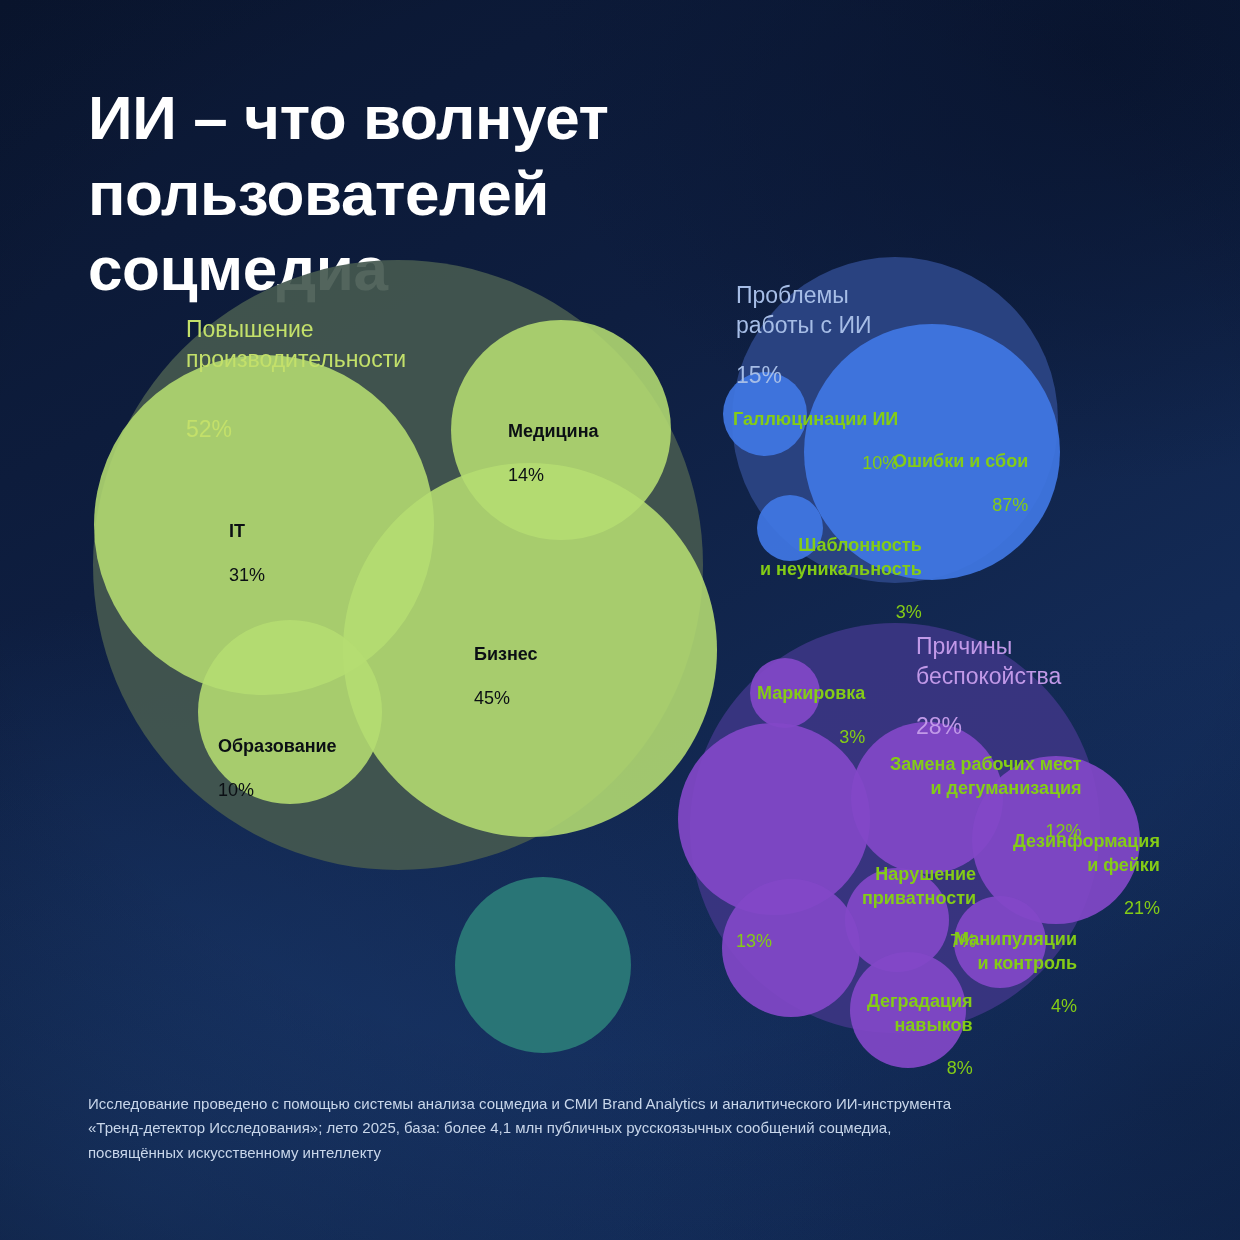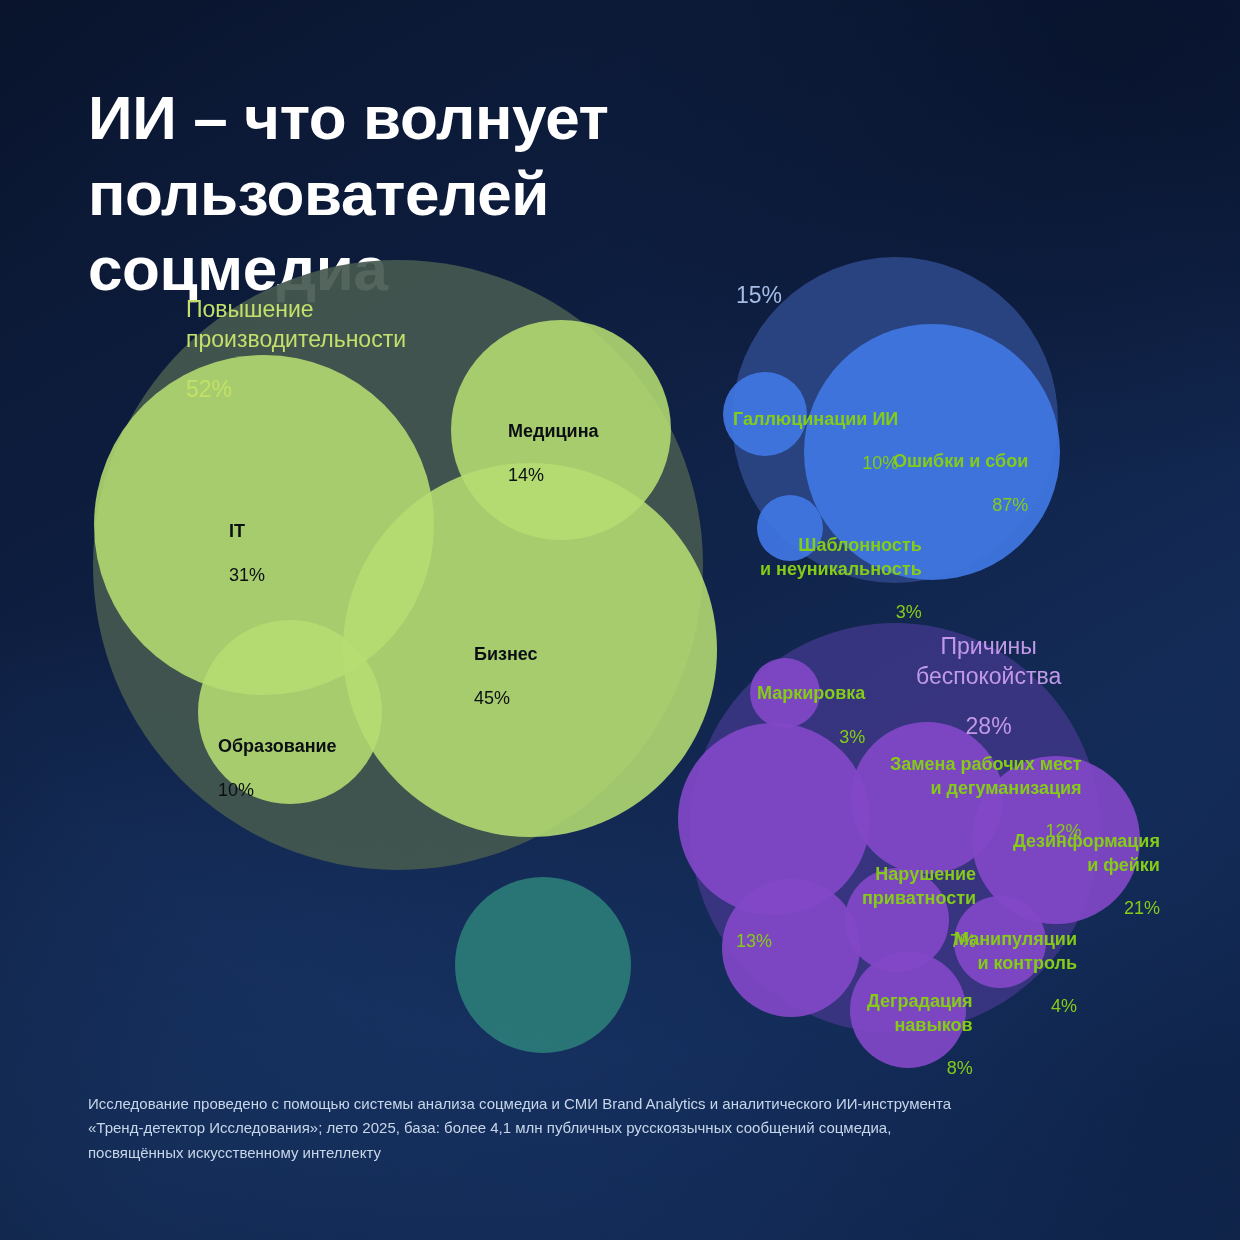--- a/index.html
+++ b/index.html
@@ -77,23 +77,23 @@
     font-weight: 400;
     font-size: 18px;
   }
 
   
   .glabel .ttl { font-weight: 400; font-size: 23px; }
   .glabel .pct { font-weight: 400; font-size: 23px; }
 
   .dark   .ttl, .dark .pct   { color: #0b0f14; }
   .white  .ttl, .white .pct  { color: #84cc16; text-align: right; }
-  .gtxt   .ttl, .gtxt .pct   { color: #c3e06a; }
+  .gtxt   .ttl, .gtxt .pct   { color: #c3e06a; margin-top: 20px; }
   .btxt   .ttl, .btxt .pct   { color: #a6bde6; }
-  .ptxt   .ttl, .ptxt .pct   { color: #c199e8; text-align: center; }
+  .ptxt   .ttl, .ptxt .pct   { color: #c199e8; }
   .ttxt   .ttl, .ttxt .pct   { color: #7fd9d4; }
 
   
   .footnote {
     position: absolute;
     left: 88px;
     top: 1092px;
     width: 1010px;
     color: #c8d6ea;
     font-size: 15px;
@@ -169,20 +169,22 @@
     <span class="pct">45%</span>
   </div>
 
   <div class="blabel dark" style="left:218px; top:715px;">
     <span class="ttl">Образование</span>
     <span class="pct">10%</span>
   </div>
 
 
   <div class="blabel glabel btxt" style="left:736px; top:261px;">
+    <span class="ttl">Проблемы
+работы с ИИ</span>
     <span class="pct">15%</span>
   </div>
 
   <div class="blabel white" style="left:733px; top:388px;">
     <span class="ttl">Галлюцинации ИИ</span>
     <span class="pct">10%</span>
   </div>
 
   <div class="blabel white" style="left:893px; top:430px;">
     <span class="ttl">Ошибки и сбои</span>

